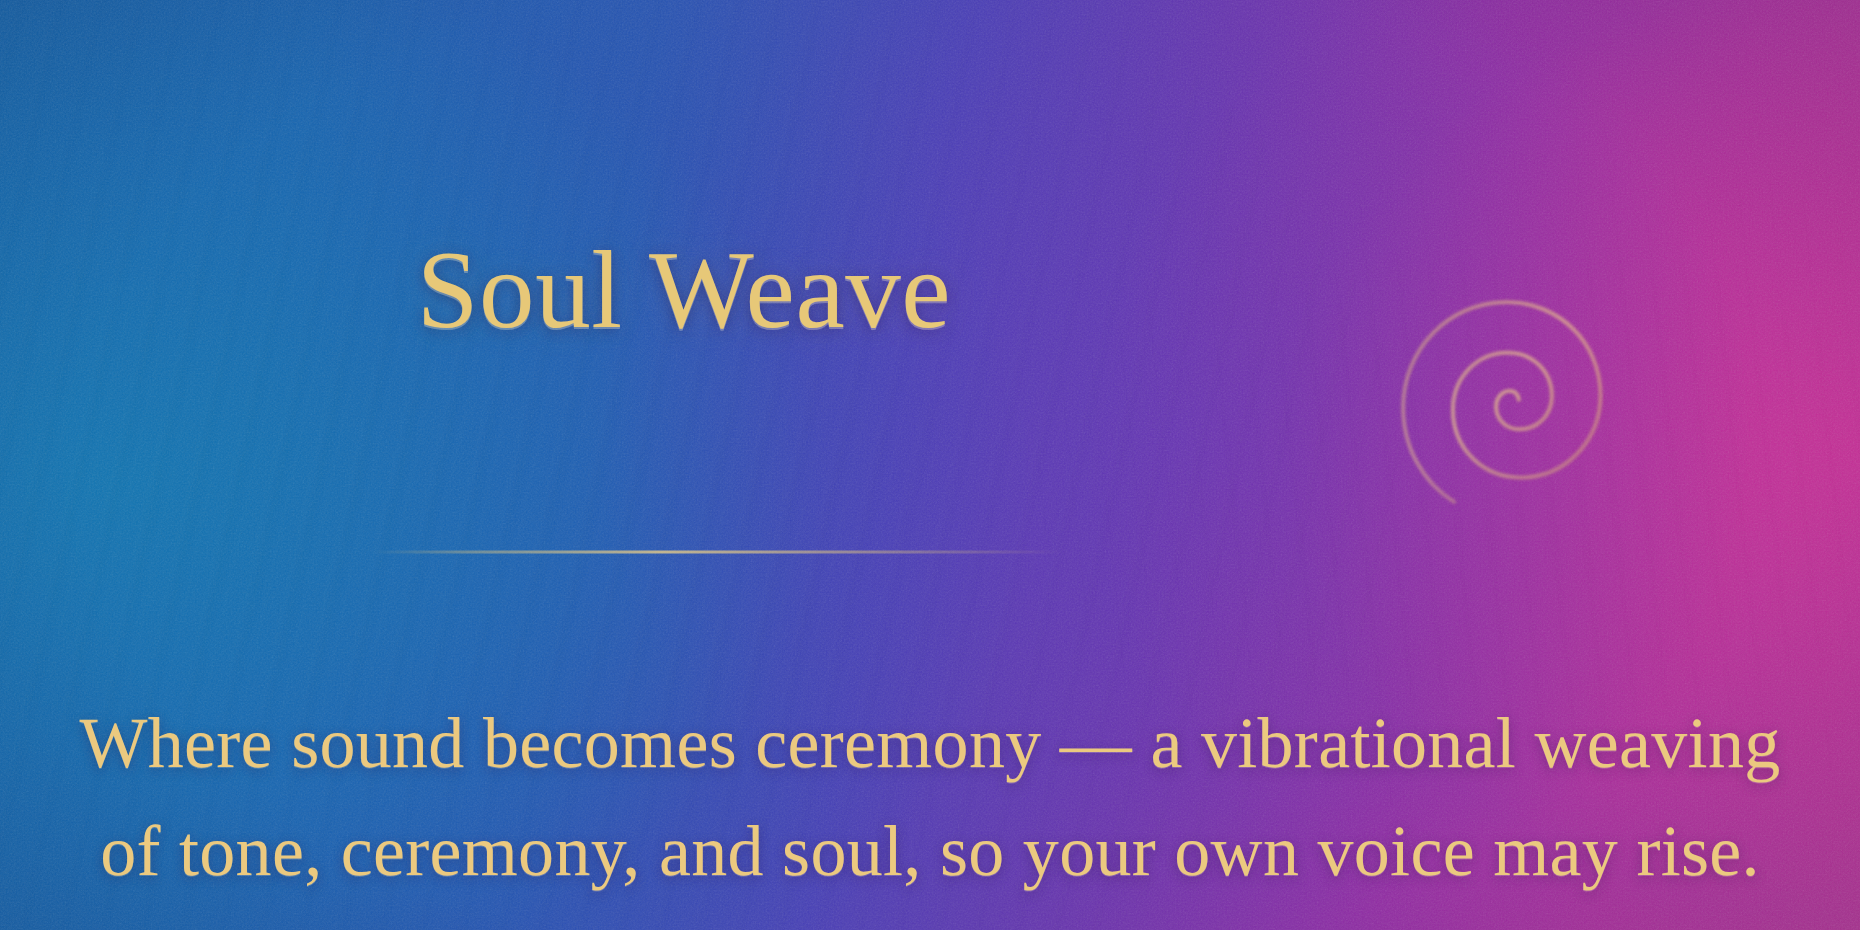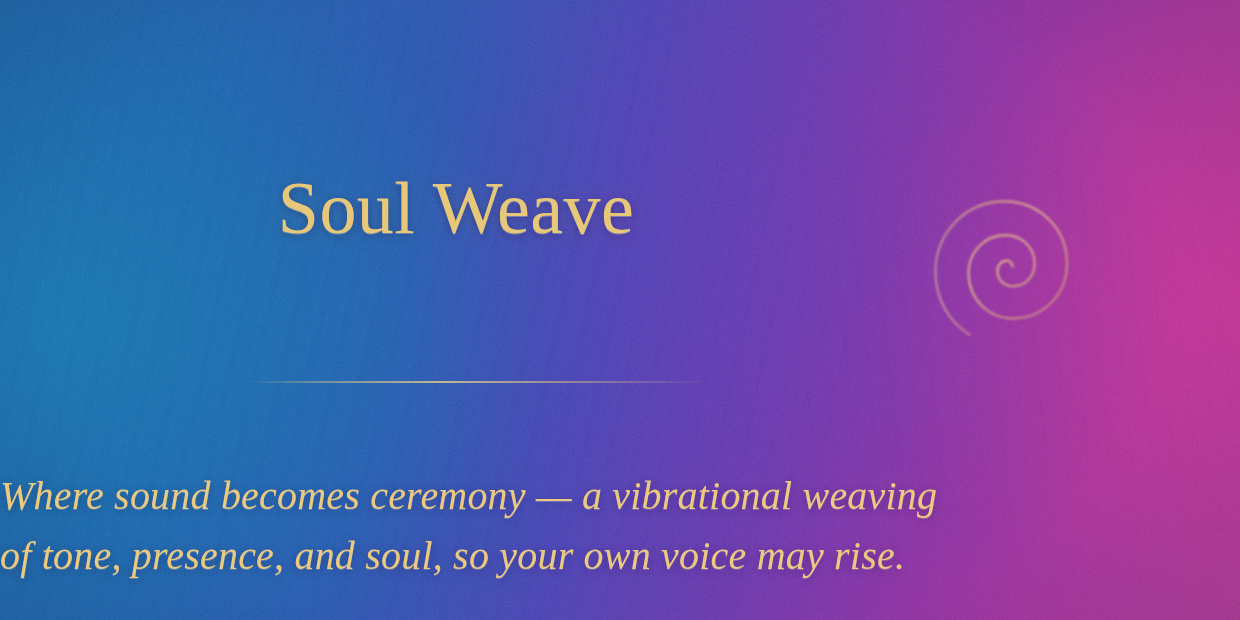--- a/index.html
+++ b/index.html
@@ -138,21 +138,20 @@
     z-index: 4;
     pointer-events: none;
   }
   .spiral-wrap svg { width: 100%; height: 100%; display: block; }
 
   
   .content {
     position: absolute;
     inset: 0;
     z-index: 6;
-    margin-top: 14px;
   }
 
   .headline {
     position: absolute;
     left: 0;
     top: 104px;
     width: 912px;
     text-align: center;
     color: #e7c878;
     font-size: 74px;
@@ -188,28 +187,28 @@
       rgba(226,198,124,0.46) 72%,
       rgba(226,198,124,0.00) 100%);
     z-index: 5;
   }
 
   .tagline {
     position: absolute;
     left: 0;
     top: 412px;
     width: 1240px;
+    text-align: center;
     color: #ebc97f;
-    font-size: 40px;
+    font-size: 48px;
     line-height: 1.50;
     letter-spacing: 0.2px;
     text-shadow:
       0 1px 0 rgba(255,246,218,0.22),
       0 2px 8px rgba(45,20,70,0.34);
-    font-style: italic;
   }
   .tagline .t-line { display: block; white-space: nowrap; }
 </style>
 </head>
 <body>
 
 <div class="banner">
 
   <div class="bg-base"></div>
   <div class="bg-glow-blue"></div>
@@ -273,17 +272,17 @@
   <div class="content">
 
     <h1 class="headline">
       <span class="line line-1">Soul Weave</span>
     </h1>
 
     <div class="divider"></div>
 
     <p class="tagline">
       <span class="t-line">Where sound becomes ceremony — a vibrational weaving</span>
-      <span class="t-line">of tone, presence, and soul, so your own voice may rise.</span>
+      <span class="t-line">of tone, ceremony, and soul, so your own voice may rise.</span>
     </p>
 
   </div>
 </div>
 
 </body></html>

